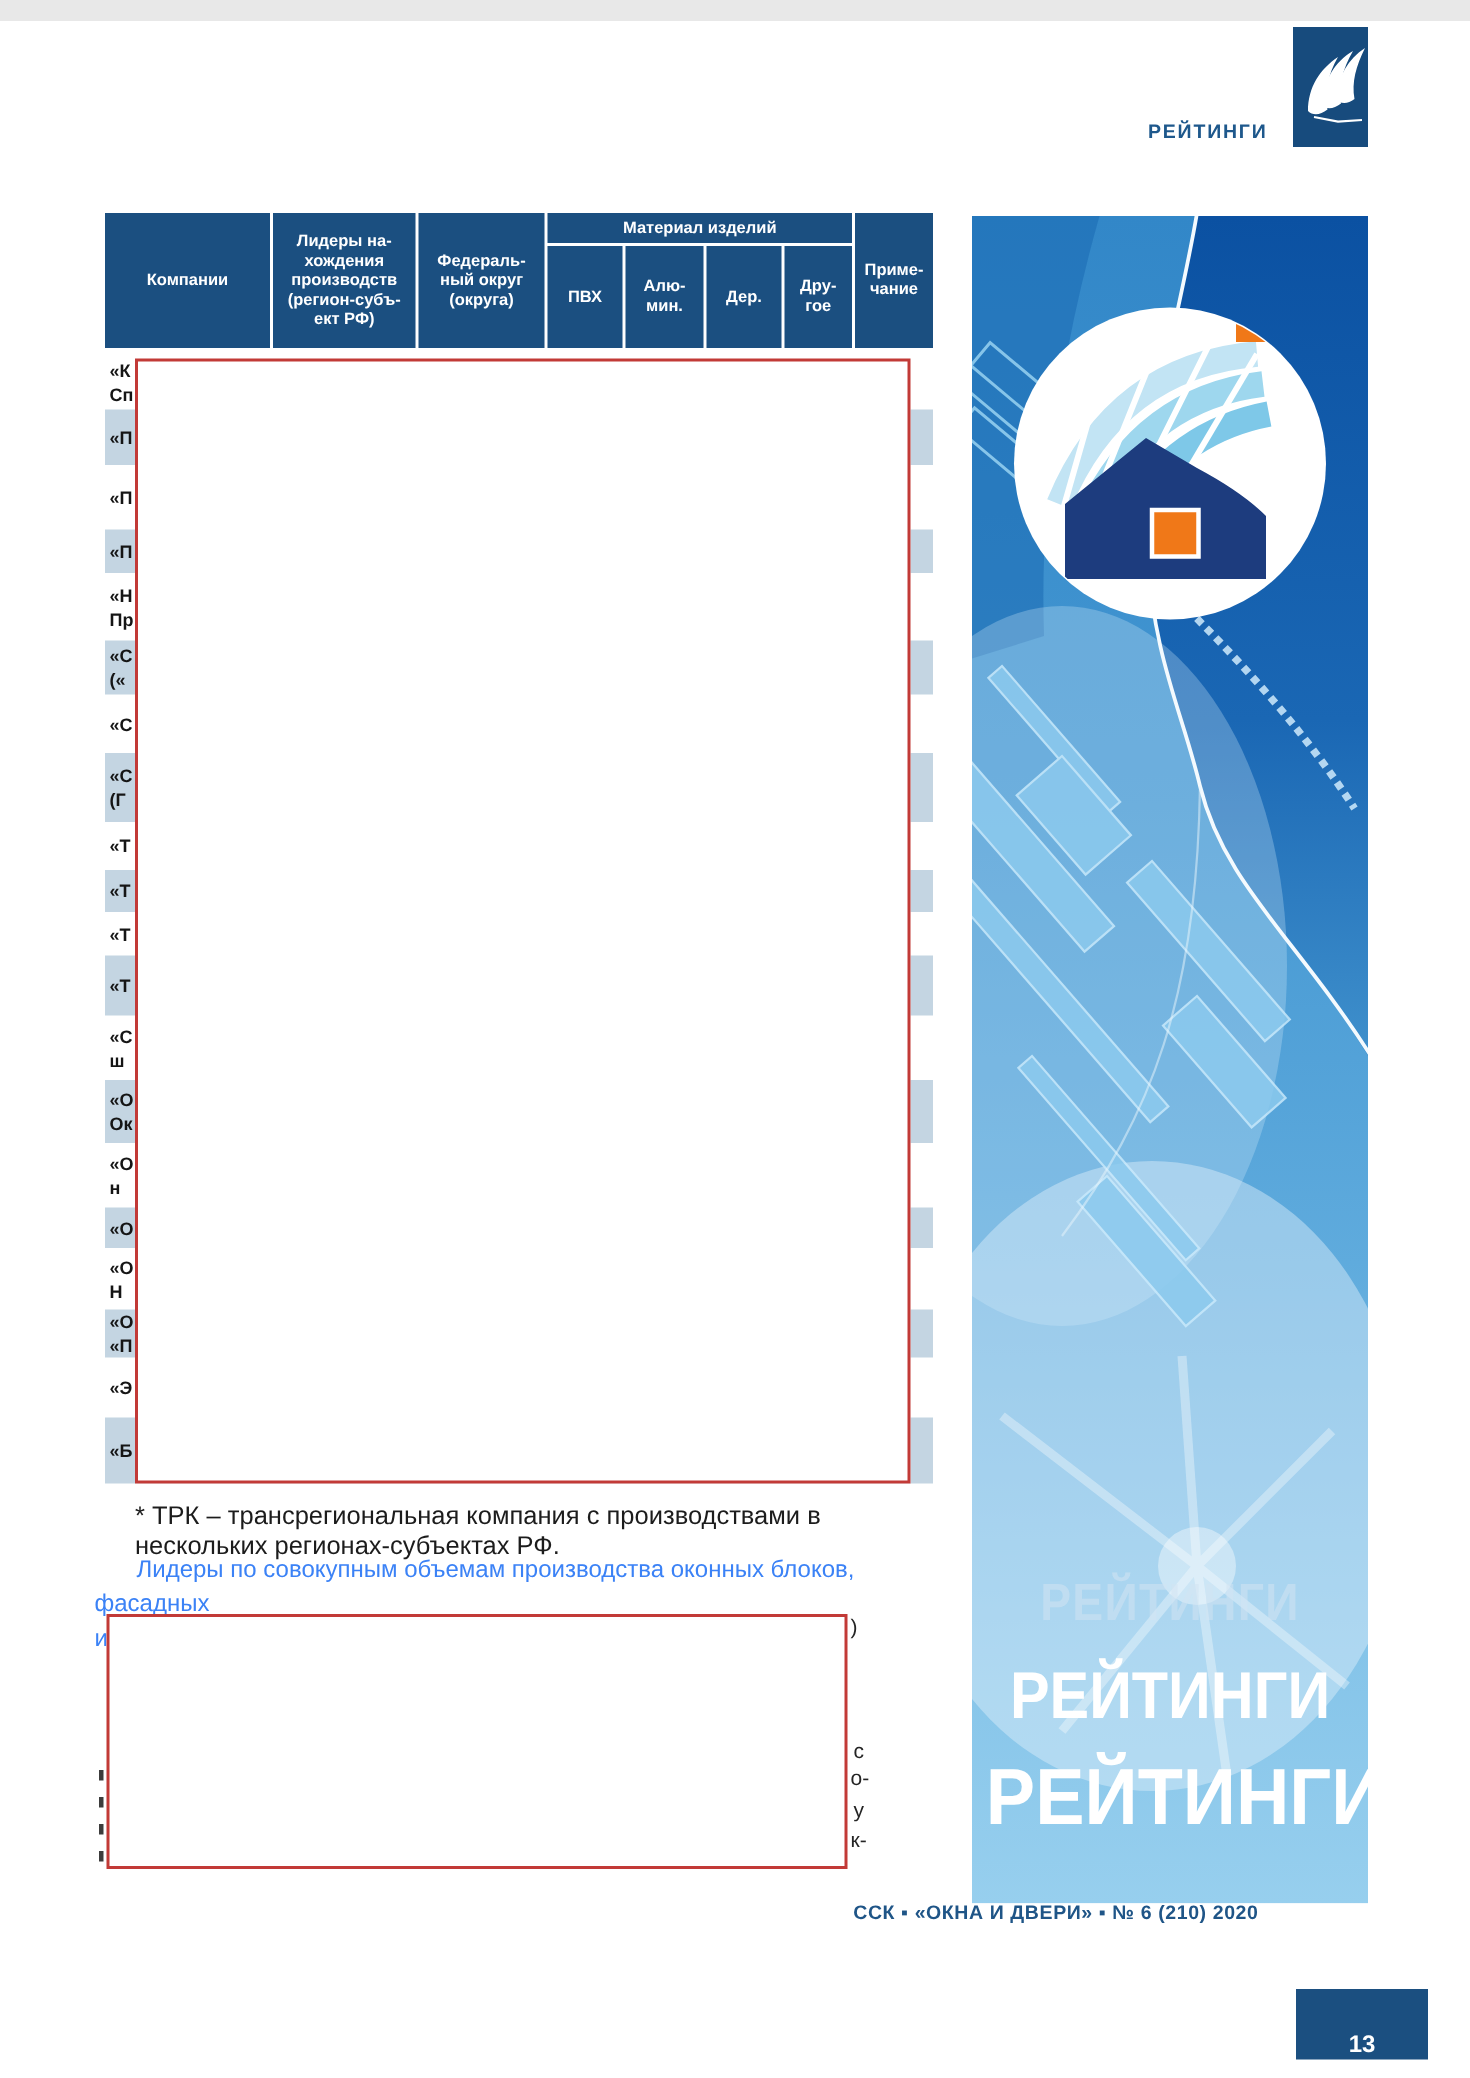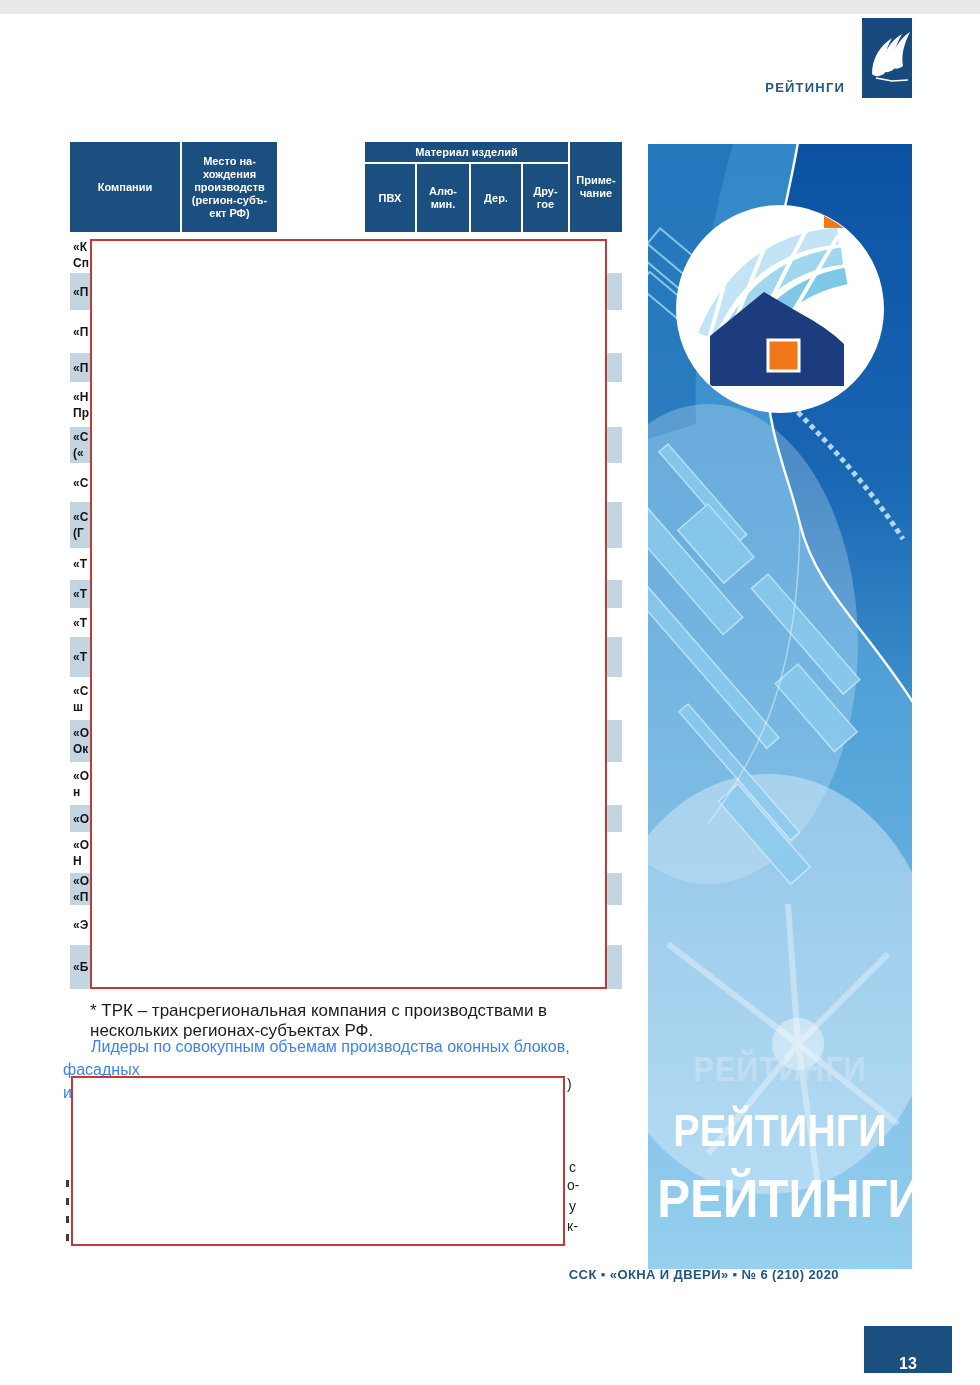--- a/index.html
+++ b/index.html
@@ -82,25 +82,28 @@
         <path d="M19 52 C20 36 28 23 40 16 C33 28 30 40 32 51 C27 55 22 55 19 52 Z"></path>
         <path d="M28 48 C30 33 37 21 48 14 C42 26 39 37 41 48 C36 52 31 51 28 48 Z"></path>
       </g>
       <path d="M14 60 L30 63 L46 62" stroke="#ffffff" stroke-width="1.5" fill="none"></path>
     </svg>
   </div>
 
   <div class="rtable">
     <div class="thead">
       <div class="th th-company">Компании</div>
-      <div class="th th-location">Место на-
+      <div class="th th-location">Лидеры на-
 хождения
 производств
 (регион-субъ-
 ект РФ)</div>
+      <div class="th th-district">Федераль-
+ный округ
+(округа)</div>
       <div class="th th-material">Материал изделий</div>
       <div class="th th-pvc">ПВХ</div>
       <div class="th th-alu">Алю-
 мин.</div>
       <div class="th th-wood">Дер.</div>
       <div class="th th-other">Дру-
 гое</div>
       <div class="th th-note">Приме-
 чание</div>
     </div>

